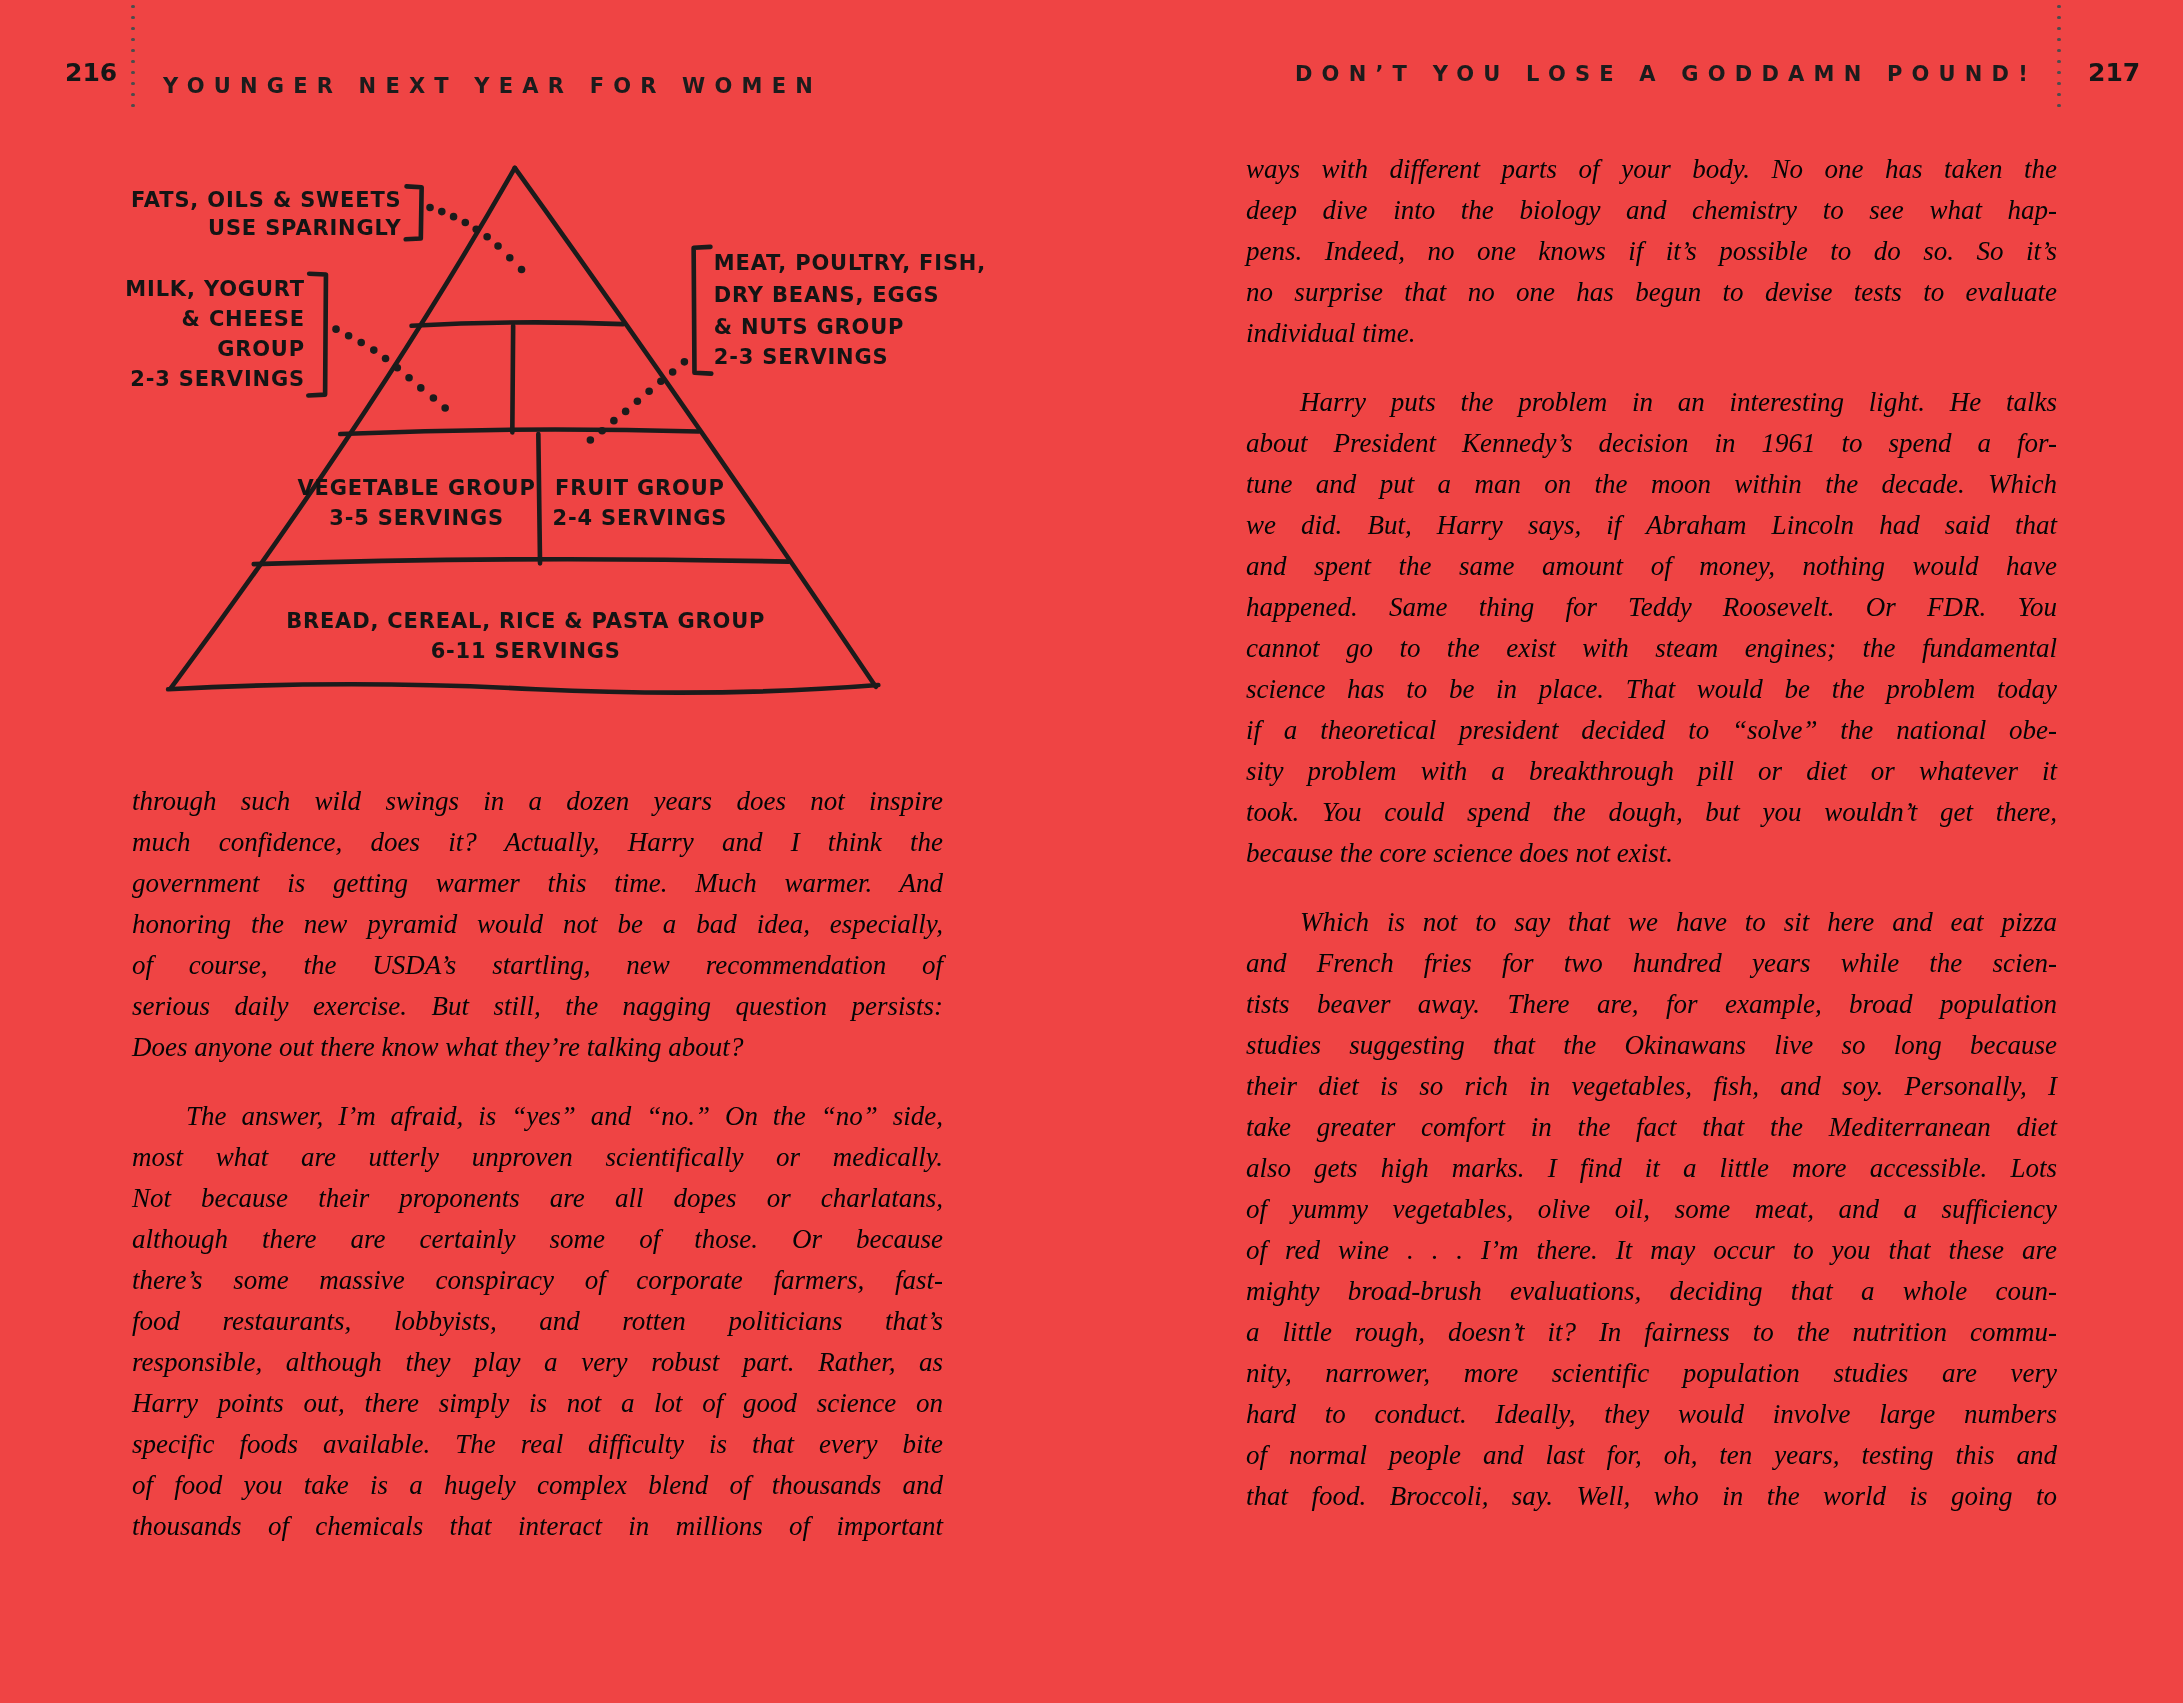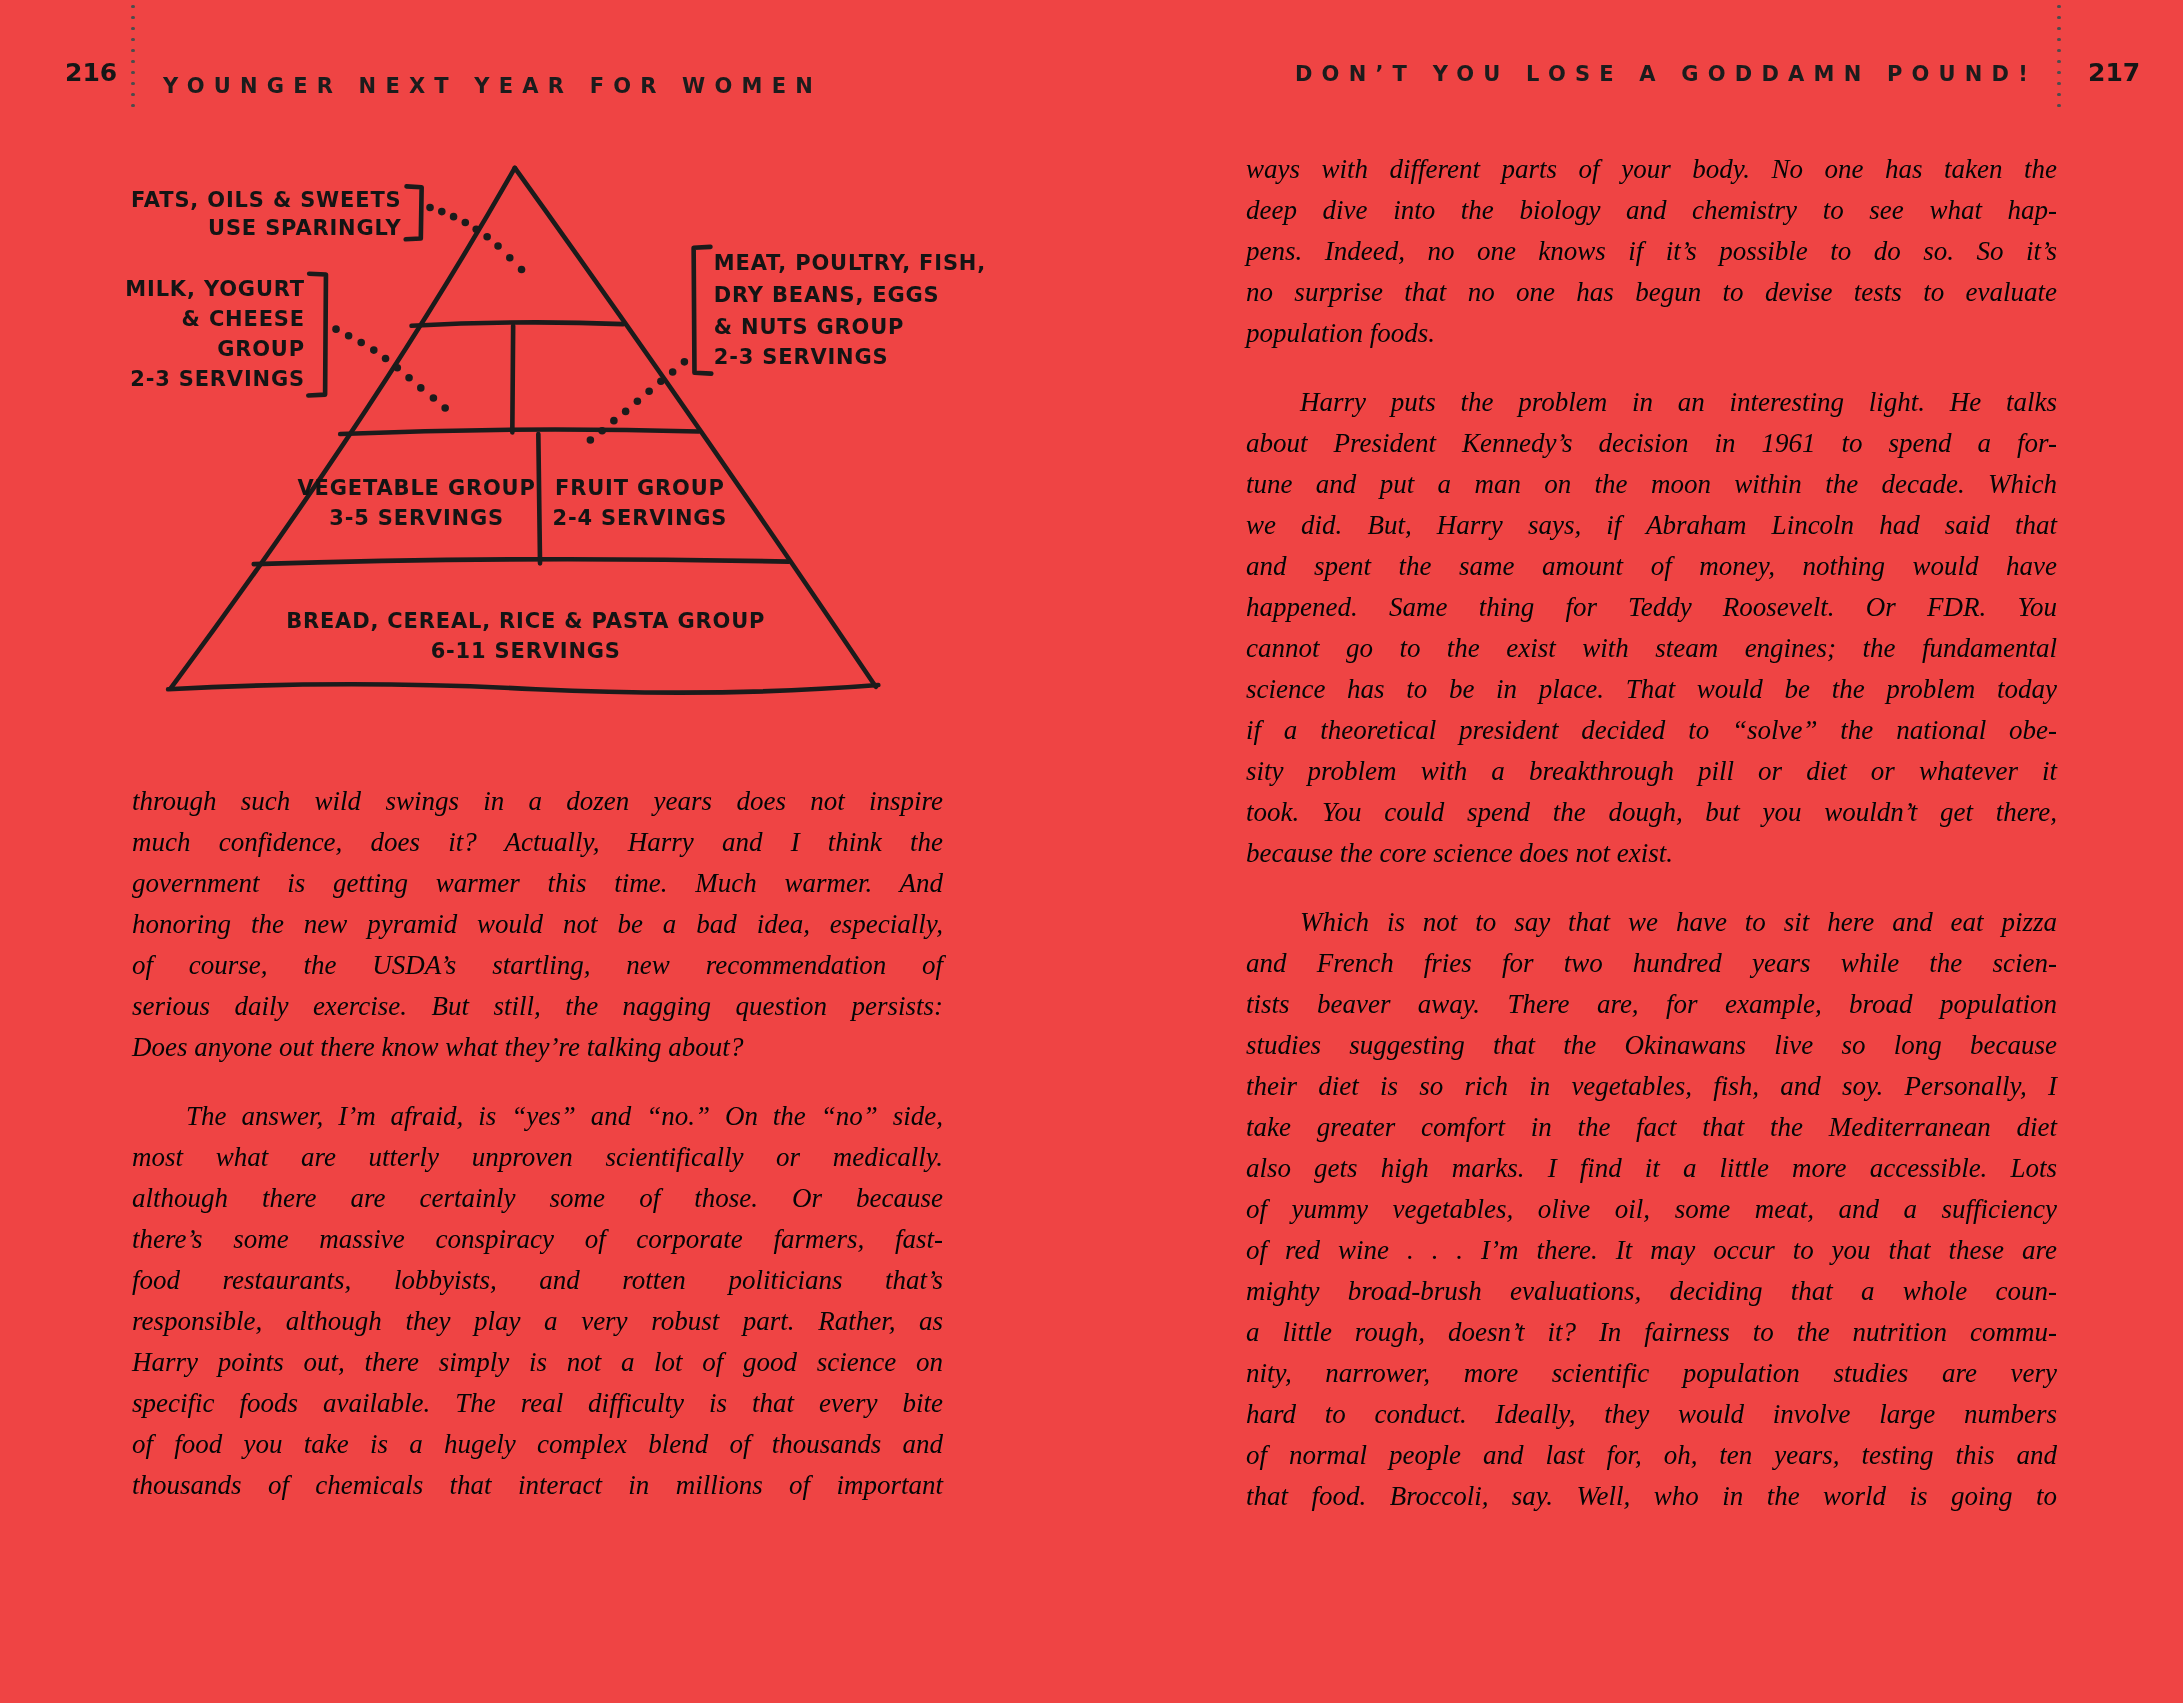--- a/index.html
+++ b/index.html
@@ -157,38 +157,39 @@
         <div class="line">much confidence, does it? Actually, Harry and I think the</div>
         <div class="line">government is getting warmer this time. Much warmer. And</div>
         <div class="line">honoring the new pyramid would not be a bad idea, especially,</div>
         <div class="line">of course, the USDA’s startling, new recommendation of</div>
         <div class="line">serious daily exercise. But still, the nagging question persists:</div>
         <div class="line last">Does anyone out there know what they’re talking about?</div>
       </div>
       <div class="para indent">
         <div class="line">The answer, I’m afraid, is “yes” and “no.” On the “no” side,</div>
         <div class="line">most what are utterly unproven scientifically or medically.</div>
+        <div class="line">Not because their proponents are all dopes or charlatans,</div>
         <div class="line">although there are certainly some of those. Or because</div>
         <div class="line">there’s some massive conspiracy of corporate farmers, fast-</div>
         <div class="line">food restaurants, lobbyists, and rotten politicians that’s</div>
         <div class="line">responsible, although they play a very robust part. Rather, as</div>
         <div class="line">Harry points out, there simply is not a lot of good science on</div>
         <div class="line">specific foods available. The real difficulty is that every bite</div>
         <div class="line">of food you take is a hugely complex blend of thousands and</div>
         <div class="line">thousands of chemicals that interact in millions of important</div>
       </div>
     </div>
 
   <div class="bodycol" style="left:1246px; top:149px;">
       <div class="para">
         <div class="line">ways with different parts of your body. No one has taken the</div>
         <div class="line">deep dive into the biology and chemistry to see what hap-</div>
         <div class="line">pens. Indeed, no one knows if it’s possible to do so. So it’s</div>
         <div class="line">no surprise that no one has begun to devise tests to evaluate</div>
-        <div class="line last">population foods.</div>
+        <div class="line last">individual time.</div>
       </div>
       <div class="para indent">
         <div class="line">Harry puts the problem in an interesting light. He talks</div>
         <div class="line">about President Kennedy’s decision in 1961 to spend a for-</div>
         <div class="line">tune and put a man on the moon within the decade. Which</div>
         <div class="line">we did. But, Harry says, if Abraham Lincoln had said that</div>
         <div class="line">and spent the same amount of money, nothing would have</div>
         <div class="line">happened. Same thing for Teddy Roosevelt. Or FDR. You</div>
         <div class="line">cannot go to the exist with steam engines; the fundamental</div>
         <div class="line">science has to be in place. That would be the problem today</div>

